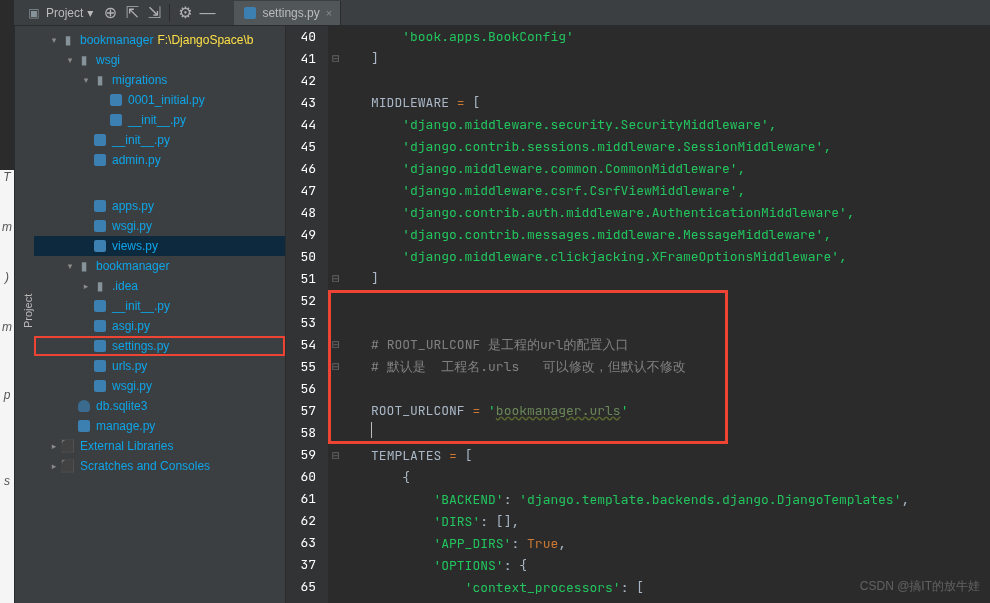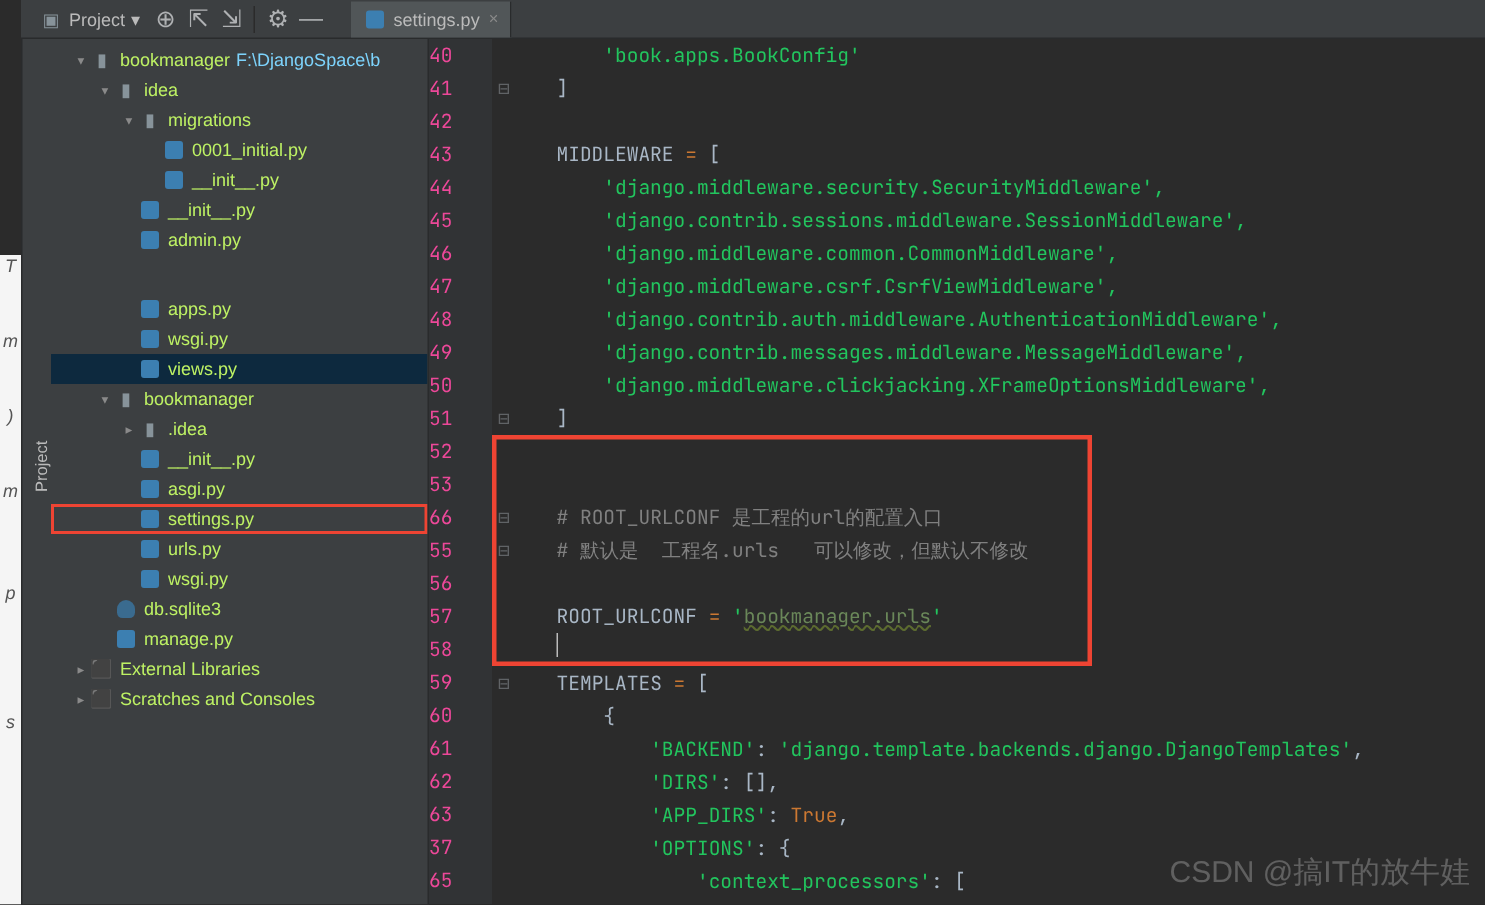--- a/index.html
+++ b/index.html
@@ -13,36 +13,36 @@
 .tree { width: 252px; background: #3c3f41; border-right: 1px solid #292b2c; padding-top: 4px; font-size: 12px; overflow: hidden; }
 .tree-row { display: flex; align-items: center; height: 20px; cursor: pointer; white-space: nowrap; }
 .tree-row.selected { background: #0d293e; }
 .tree-row.highlighted { outline: 2px solid #e43; outline-offset: -2px; }
 .chev { width: 12px; display: inline-flex; justify-content: center; color: #8a8a8a; font-size: 9px; }
 .ficon { width: 16px; height: 16px; margin-right: 4px; display: inline-flex; align-items: center; justify-content: center; }
 .ficon.folder { color: #87939a; }
 .ficon.pkg { color: #87939a; }
 .ficon.py::before { content: ''; width: 12px; height: 12px; background: #3c7fb1; border-radius: 2px; display: block; }
 .ficon.db::before { content: ''; width: 12px; height: 12px; background: #3a6b8f; border-radius: 50% 50% 30% 30%; display: block; }
-.tree-label { color: #bef264; }
-.tree-path { color: #7dd3fc; margin-left: 4px; }
+.tree-label { color: #0ea5e9; }
+.tree-path { color: #fde047; margin-left: 4px; }
 .editor-area { flex: 1; display: flex; flex-direction: column; background: #2b2b2b; position: relative; }
 .tab { background: #515658; height: 24px; display: flex; align-items: center; padding: 0 8px; font-size: 12px; color: #bbb; border-right: 1px solid #292b2c; cursor: pointer; }
 .tab .close { margin-left: 6px; color: #8a8a8a; font-size: 11px; }
 .code { flex: 1; display: flex; font-family: "JetBrains Mono", Consolas, monospace; font-size: 13px; line-height: 22px; overflow: hidden; }
-.gutter { width: 42px; background: #313335; text-align: left; padding-right: 12px; color: #ec4899; user-select: none; }
+.gutter { width: 42px; background: #313335; text-align: right; padding-right: 12px; color: #ffffff; user-select: none; }
 .lines { flex: 1; padding-left: 4px; position: relative; white-space: pre; }
 .str { color: #22c55e; }
 .kw, .val { color: #cc7832; }
 .ident { color: #a9b7c6; }
 .cmt { color: #808080; }
 .ref { color: #6a8759; text-decoration: underline wavy #5c6b2f; }
 .fold { color: #606366; }
 .highlight-box { position: absolute; border: 3px solid #e43; pointer-events: none; }
-.watermark { position: absolute; bottom: 8px; right: 10px; color: rgba(255,255,255,.25); font-size: 20px; }
+.watermark { position: absolute; bottom: 8px; right: 10px; color: rgba(255,255,255,.25); font-size: 12px; }
 .left-border { position: absolute; left: 0; top: 170px; bottom: 0; width: 14px; background: #f5f5f5; }
 .left-border span { color: #555; font-style: italic; font-size: 12px; display: block; text-align: center; }
 </style>
 </head>
 <body>
 
 <div class="left-border">
   <span>T</span><br><br>
   <span>m</span><br><br>
   <span>)</span><br><br>
@@ -76,21 +76,21 @@
   <div class="tree" id="tree">
       <div class="tree-row" style="padding-left: 14px;">
         <span class="chev">▾</span>
         <span class="ficon folder">▮</span>
         <span class="tree-label">bookmanager</span>
         <span class="tree-path">F:\DjangoSpace\b</span>
       </div>
       <div class="tree-row" style="padding-left: 30px;">
         <span class="chev">▾</span>
         <span class="ficon pkg">▮</span>
-        <span class="tree-label">idea</span>
+        <span class="tree-label">wsgi</span>
       </div>
       <div class="tree-row" style="padding-left: 46px;">
         <span class="chev">▾</span>
         <span class="ficon pkg">▮</span>
         <span class="tree-label">migrations</span>
       </div>
       <div class="tree-row" style="padding-left: 62px;">
         <span class="chev"></span>
         <span class="ficon py"></span>
         <span class="tree-label">0001_initial.py</span>
@@ -191,21 +191,21 @@
           <div>44</div>
           <div>45</div>
           <div>46</div>
           <div>47</div>
           <div>48</div>
           <div>49</div>
           <div>50</div>
           <div>51</div>
           <div>52</div>
           <div>53</div>
-          <div>66</div>
+          <div>54</div>
           <div>55</div>
           <div>56</div>
           <div>57</div>
           <div>58</div>
           <div>59</div>
           <div>60</div>
           <div>61</div>
           <div>62</div>
           <div>63</div>
           <div>37</div>

